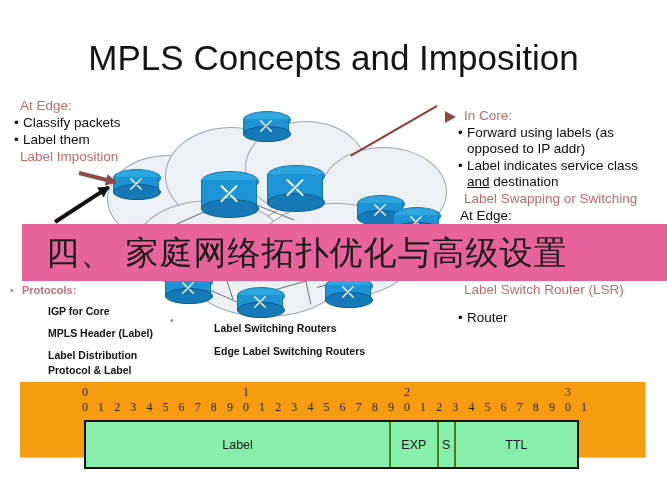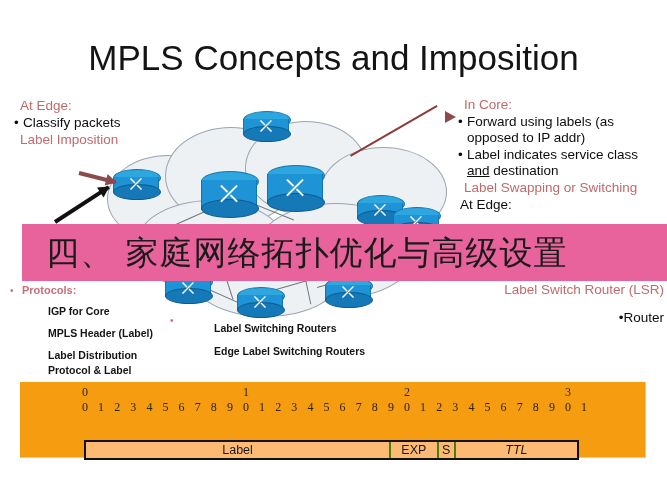--- a/index.html
+++ b/index.html
@@ -30,21 +30,21 @@
   .bul .dot{display:inline-block;width:9px;}
   .sub{font-size:10.5px;line-height:15px;color:#141414;font-weight:bold;}
 
   
   #left-col{position:absolute;left:14px;top:98px;width:175px;}
   #left-col .hdr{margin-left:6px;}
   #left-col .bul{margin-top:1px;}
   #left-col .imposition{margin-left:6px;margin-top:1px;}
 
   
-  #right-col{position:absolute;left:458px;top:97px;width:206px;}
+  #right-col{position:absolute;left:458px;top:108px;width:206px;}
   #right-col .hdr{margin-left:6px;}
   #right-col .bul{margin-top:1px;display:flex;}
   #right-col .bul .txt{display:block;}
   #right-col .swapping{margin-left:6px;margin-top:1px;}
   #right-col .atedge{margin-left:2px;margin-top:1px;font-size:13.5px;color:#0d0d0d;}
   .udl{text-decoration:underline;}
 
   
   #diagram{position:absolute;left:95px;top:95px;width:370px;height:230px;}
   .cloud{position:absolute;background:#eef1f4;border:1px solid #9aa6b2;border-radius:50%;}
@@ -102,39 +102,39 @@
   #protocols .items div.tight{margin-bottom:0px;}
 
   
   #devices{position:absolute;left:168px;top:313px;width:230px;}
   #devices .hdr-sm{margin-left:14px;}
   #devices .bdot{position:absolute;left:2px;top:2px;color:#c7707a;font-size:10px;}
   #devices .items{margin-left:46px;margin-top:8px;}
   #devices .items div{margin-bottom:8px;}
 
   
-  #lsr-col{position:absolute;left:458px;top:282px;width:206px;text-align:right;}
+  #lsr-col{position:absolute;left:458px;top:282px;width:206px;}
   #lsr-col .hdr{margin-left:6px;}
   #lsr-col .bul{margin-top:12px;}
 
   
   #orange{
     position:absolute;left:20px;top:382px;width:625px;height:75px;
     background:#f59c10;border-right:1px solid #e8cb7a;border-bottom:1px solid #e8cb7a;
   }
   #ruler{position:absolute;left:0;top:0;width:625px;height:34px;}
   .rtick{
     position:absolute;text-align:center;width:14px;
     font-family:"Liberation Serif", serif;font-size:12px;color:#2b2418;
   }
   .rtick.major{top:3px;}
   .rtick.minor{top:18px;}
   #fields{
-    position:absolute;left:64px;top:38px;width:495px;height:20px;
-    display:flex;background:#fdba74;border:2px solid #111;box-sizing:border-box;margin-top:20px;
+    position:absolute;left:64px;top:38px;width:495px;height:49px;
+    display:flex;background:#86efac;border:2px solid #111;box-sizing:border-box;
   }
   #fields .cell{
     display:flex;align-items:center;justify-content:center;
     font-size:12.5px;color:#1a1a1a;box-sizing:border-box;
     font-family:"Liberation Sans", sans-serif;
   }
   #fields .cell + .cell{border-left:2px solid #4d7c0f;}
 
   
   #caption{
@@ -229,20 +229,23 @@
 
     <div class="arrow" style="left:-16px;top:76px;width:38px;transform:rotate(14deg);"></div>
     <div class="arrow blk" style="left:-40px;top:125px;width:64px;transform:rotate(-33deg);"></div>
     <div class="arrow" style="left:360px;top:20px;width:0px;"></div>
   </div>
 
   <div id="left-col">
     <div class="hdr">At Edge:</div>
     <div class="bul">
       <span class="dot">•</span><span>Classify packets</span>
+    </div>
+    <div class="bul">
+      <span class="dot">•</span><span>Label them</span>
     </div>
     <div class="hdr imposition">Label Imposition</div>
   </div>
 
   <div id="right-col">
     <div class="hdr">In Core:</div>
     <div class="bul">
       <span class="dot">•</span>
       <span class="txt">
         <span>Forward using labels (as</span><br>
@@ -326,18 +329,18 @@
         <div class="rtick minor" style="left: 557.1px;">1</div>
         <div class="rtick major" style="left: 58px;">0</div>
         <div class="rtick major" style="left: 219px;">1</div>
         <div class="rtick major" style="left: 380px;">2</div>
         <div class="rtick major" style="left: 541px;">3</div>
       </div>
     <div id="fields">
         <div class="cell" style="flex: 20 0 0px;">Label</div>
         <div class="cell" style="flex: 3 0 0px;">EXP</div>
         <div class="cell" style="flex: 1 0 0px;">S</div>
-        <div class="cell" style="flex: 8 0 0px; font-style: italic;">TTL</div>
+        <div class="cell" style="flex: 8 0 0px;">TTL</div>
       </div>
   </div>
 
 
 </div>
 
 </body></html>

